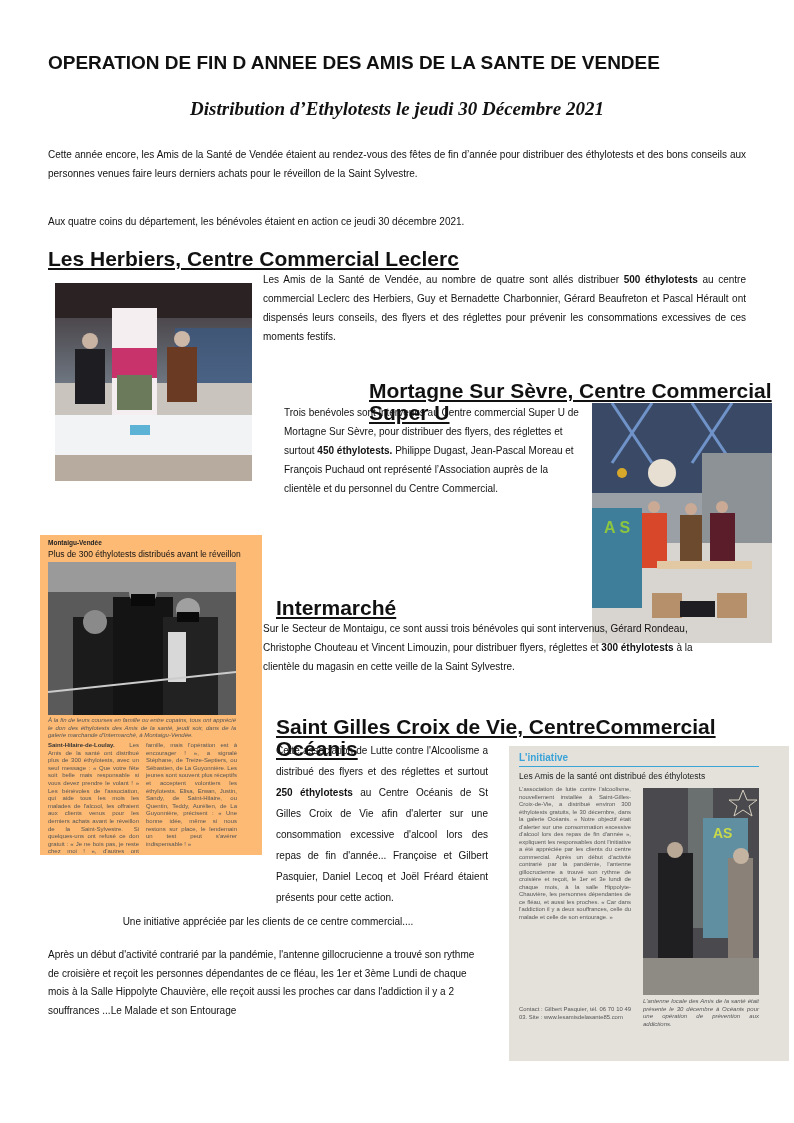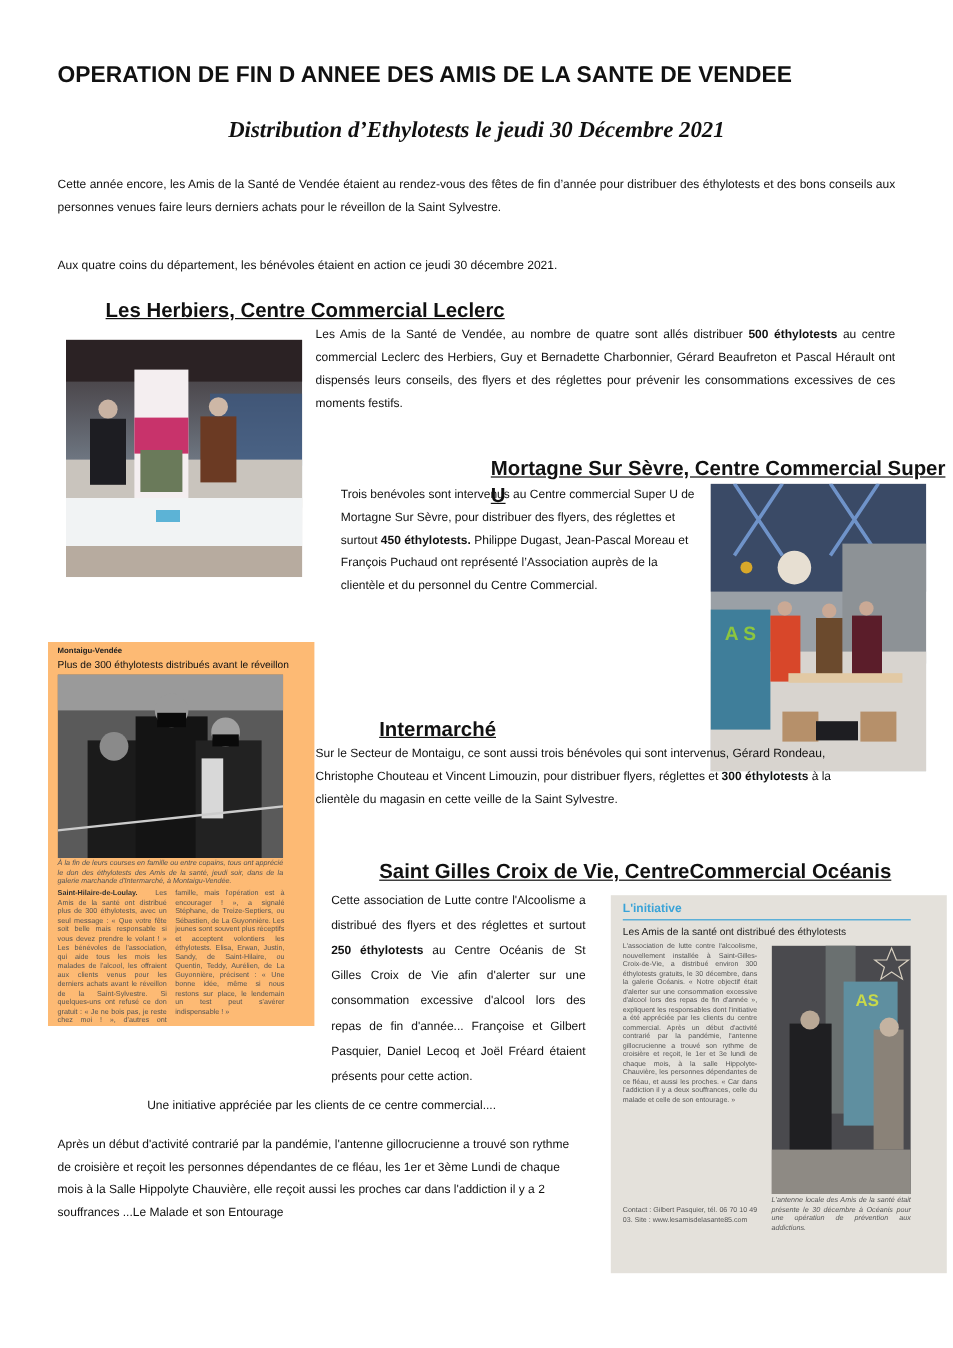--- a/index.html
+++ b/index.html
@@ -2,21 +2,21 @@
 <html><head>
 <meta charset="utf-8">
 <style>
   html, body { margin: 0; padding: 0; background: #ffffff; }
   body { width: 794px; height: 1123px; position: relative; overflow: hidden; font-family: "Liberation Sans", sans-serif; color: #111; }
   .abs { position: absolute; }
   .title { left: 0; width: 636px; top: 52px; font-size: 19px; font-weight: bold; letter-spacing: 0px; margin-left: 48px; }
   .subtitle { left: 0; width: 794px; top: 98px; text-align: center; font-size: 19px; font-weight: bold; font-style: italic; font-family: Liberation Serif, serif; }
   .p { font-size: 10px; line-height: 19px; text-align: justify; }
   .p b { font-weight: bold; }
-  .h { font-size: 17px; font-weight: bold; text-decoration: underline; line-height: 22px; margin-left: 40px; }
+  .h { font-size: 21px; font-weight: bold; text-decoration: underline; line-height: 22px; }
   .photo { overflow: hidden; }
   .clip { background: #f4f4f2; overflow: hidden; }
   .clip .small { font-size: 6px; line-height: 7.6px; color: #555; text-align: justify; }
   .clip .small b { color: #333; }
 </style>
 </head>
 <body>
 
 <div class="abs title">OPERATION DE FIN D ANNEE DES AMIS DE LA SANTE DE VENDEE</div>
 <div class="abs subtitle">Distribution d’Ethylotests le jeudi 30 Décembre 2021</div>

